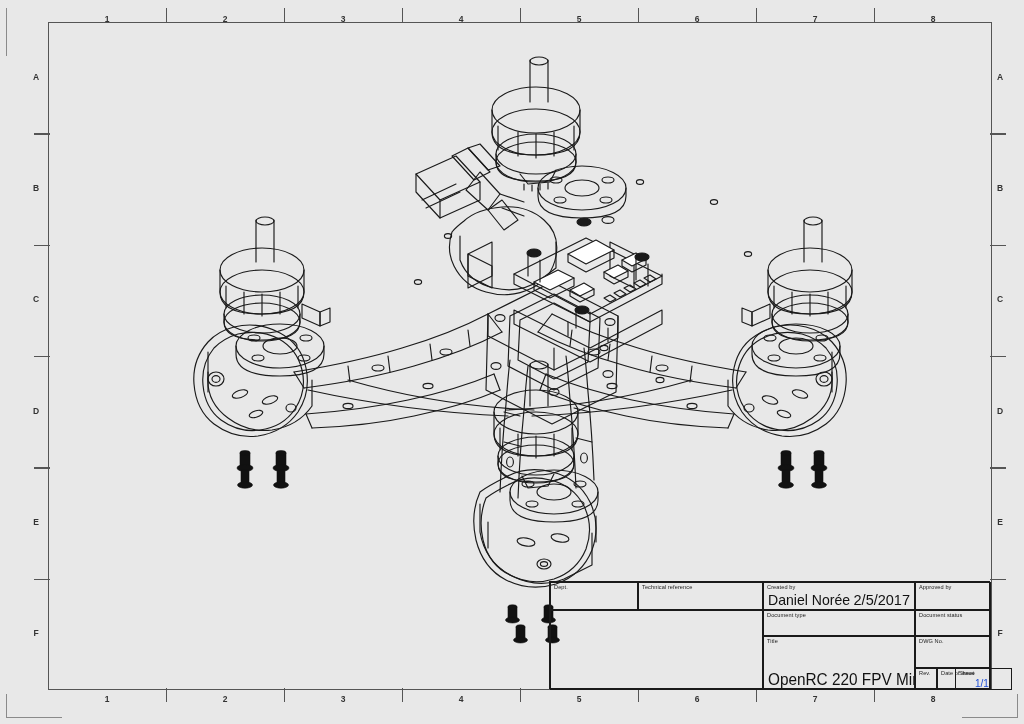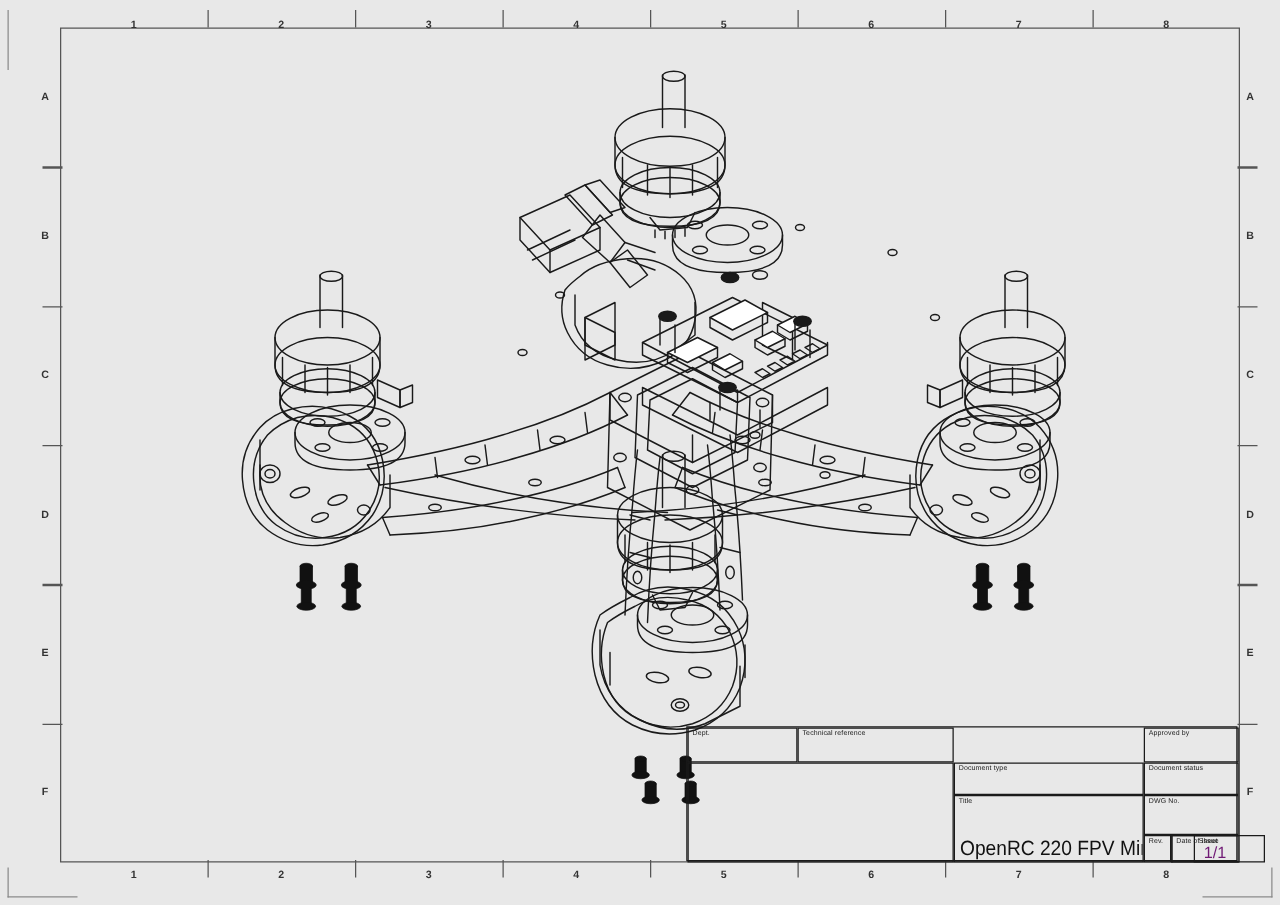--- a/index.html
+++ b/index.html
@@ -124,24 +124,24 @@
     bottom: 0px;
     font-size: 16.5px;
     color: #111;
     font-family: "Liberation Sans", sans-serif;
     white-space: nowrap;
     transform: scaleX(0.93);
     transform-origin: left bottom;
   }
   .tb-val-sheet {
     position: absolute;
-    left: 7px;
+    left: 19px;
     bottom: 0px;
-    font-size: 13px;
-    color: #701a75;
+    font-size: 10px;
+    color: #1d4ed8;
     font-family: "Liberation Sans", sans-serif;
   }
 </style>
 </head>
 <body>
 
 <div id="sheet">
 
   <div class="trim trim-l"></div>
   <div class="trim trim-bl"></div>
@@ -524,20 +524,25 @@
     <div class="tb-cell" style="left:0;top:0;width:88px;height:28px;">
       <span class="tb-lbl">Dept.</span>
       <span class="tb-val"></span>
     </div>
 
     <div class="tb-cell" style="left:88px;top:0;width:125px;height:28px;">
       <span class="tb-lbl">Technical reference</span>
       <span class="tb-val"></span>
     </div>
 
+    <div class="tb-cell" style="left:213px;top:0;width:152px;height:28px;">
+      <span class="tb-lbl">Created by</span>
+      <span class="tb-val">Daniel Norée</span>
+      <span class="tb-val-r">2/5/2017</span>
+    </div>
 
     <div class="tb-cell" style="left:365px;top:0;width:76px;height:28px;">
       <span class="tb-lbl">Approved by</span>
       <span class="tb-val"></span>
     </div>
 
     <div class="tb-cell" style="left:0;top:28px;width:213px;height:80px;"></div>
 
     <div class="tb-cell" style="left:213px;top:28px;width:152px;height:26px;">
       <span class="tb-lbl">Document type</span>

